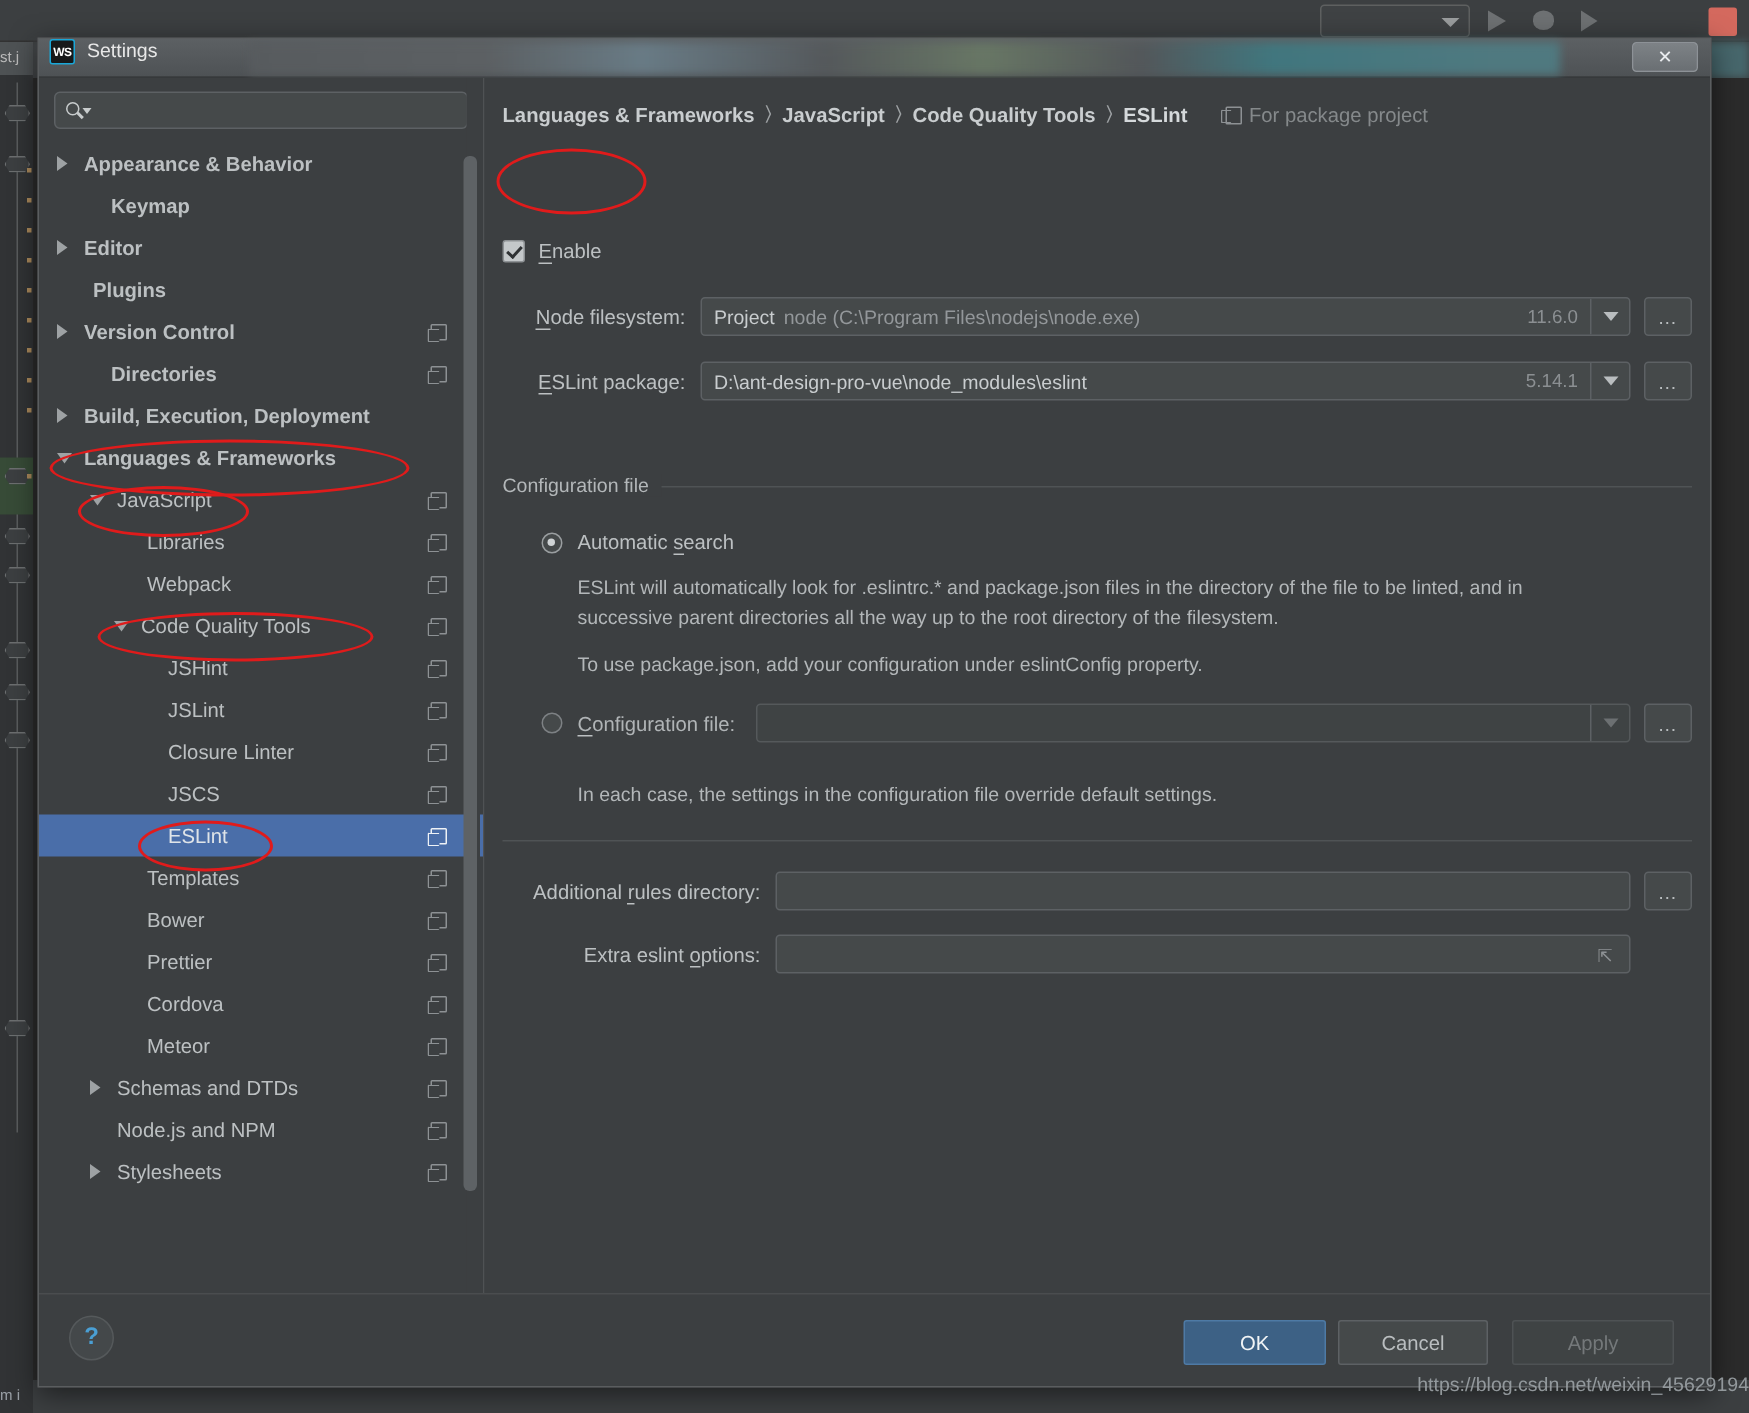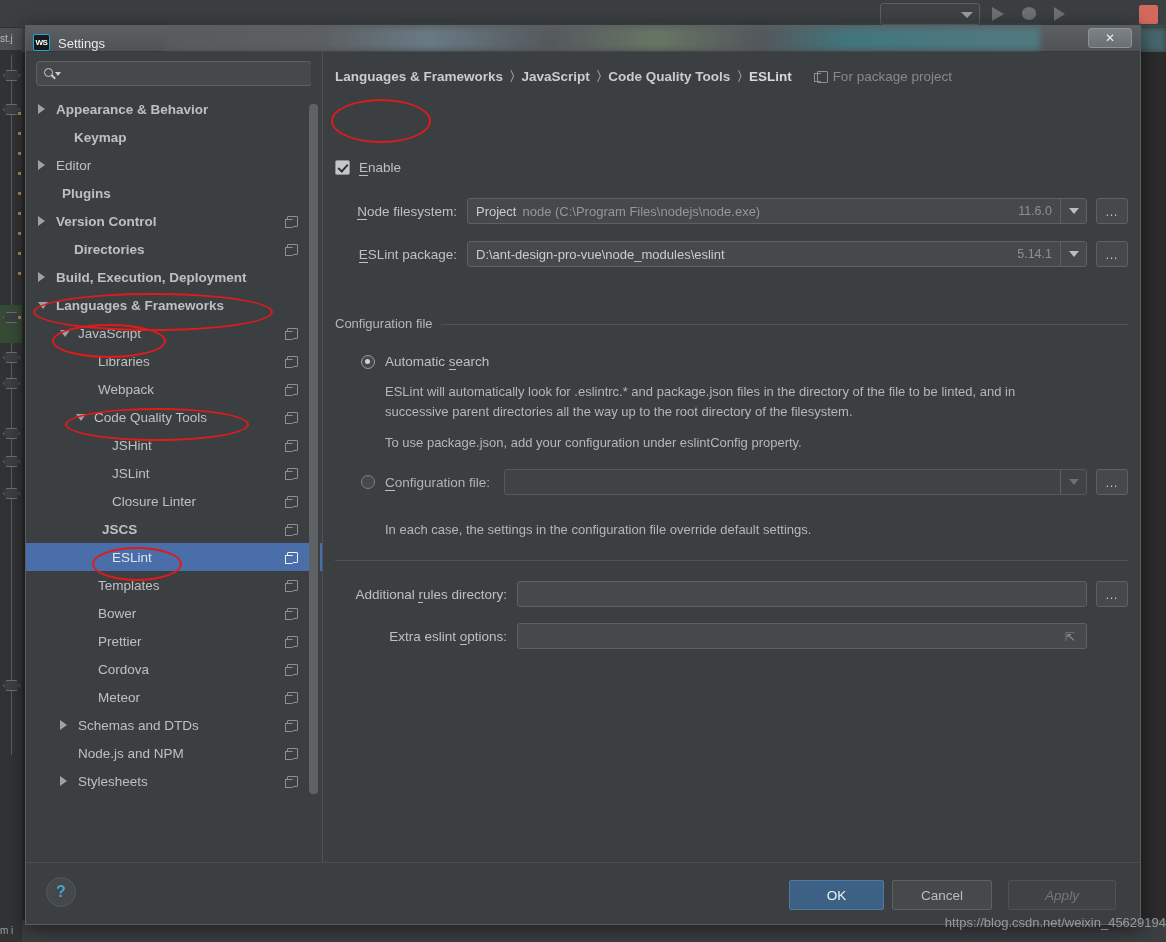--- a/index.html
+++ b/index.html
@@ -97,21 +97,21 @@
   #settings-dialog {
     position: absolute; left: 25px; top: 25px; width: 1116px; height: 900px;
     background: #3c3f41;
     border: 1px solid #5a5d5f;
     box-shadow: 0 4px 18px rgba(0,0,0,.55);
   }
   .titlebar {
     position: relative; height: 26px;
     background: linear-gradient(180deg,#5c6063 0%,#4e5255 100%);
     border-bottom: 1px solid #36393b;
-    display: flex; align-items: flex-end;
+    display: flex; align-items: flex-start;
   }
   .ws-logo {
     width: 17px; height: 17px; margin-left: 7px; border-radius: 2px;
     background: #17191a; border: 1px solid #1aa7d8;
     color: #fff; font-size: 8px; font-weight: bold;
     display: flex; align-items: center; justify-content: center;
     letter-spacing: -.5px;
   }
   .title-text {
     margin-left: 8px; color: #e8e8e8; font-size: 13px;
@@ -344,21 +344,21 @@
   .btn-ok {
     right: 256px; width: 95px; background: #3d6185;
     border: 1px solid #4e7aa5; color: #f0f3f5;
   }
   .btn-cancel {
     right: 148px; width: 100px; background: #45494a;
     border: 1px solid #5d6164; color: #b9bdbf;
   }
   .btn-apply {
     right: 24px; width: 108px; background: #3f4344;
-    border: 1px solid #4e5254; color: #74787a; font-style: italic;
+    border: 1px solid #4e5254; color: #74787a;
   }
   .watermark {
     position: absolute; right: 0px; bottom: 14px;
     color: #9aa0a4; font-size: 13px; opacity: .92;
   }
 
   
   .ellipse {
     position: absolute; border: 2px solid #e01b1b; border-radius: 50%;
     pointer-events: none; z-index: 30;
@@ -435,21 +435,21 @@
       <div class="tree" id="tree">
           <div class="tree-row">
             <span class="arrow closed" style="left: 12px;"></span>
             <span class="tree-label" style="left: 30px; font-weight: bold;">Appearance &amp; Behavior</span>
           </div>
           <div class="tree-row">
             <span class="tree-label" style="left: 48px; font-weight: bold;">Keymap</span>
           </div>
           <div class="tree-row">
             <span class="arrow closed" style="left: 12px;"></span>
-            <span class="tree-label" style="left: 30px; font-weight: normal;">Editor</span>
+            <span class="tree-label" style="left: 30px; font-weight: bold;">Editor</span>
           </div>
           <div class="tree-row">
             <span class="tree-label" style="left: 36px; font-weight: bold;">Plugins</span>
           </div>
           <div class="tree-row">
             <span class="arrow closed" style="left: 12px;"></span>
             <span class="tree-label" style="left: 30px; font-weight: bold;">Version Control</span>
             <span class="copy-icon"></span>
           </div>
           <div class="tree-row">
@@ -488,21 +488,21 @@
           </div>
           <div class="tree-row">
             <span class="tree-label" style="left: 86px;">JSLint</span>
             <span class="copy-icon"></span>
           </div>
           <div class="tree-row">
             <span class="tree-label" style="left: 86px;">Closure Linter</span>
             <span class="copy-icon"></span>
           </div>
           <div class="tree-row">
-            <span class="tree-label" style="left: 76px; font-weight: bold;">JSCS</span>
+            <span class="tree-label" style="left: 86px;">JSCS</span>
             <span class="copy-icon"></span>
           </div>
           <div class="tree-row sel">
             <span class="tree-label" style="left: 86px;">ESLint</span>
             <span class="copy-icon"></span>
           </div>
           <div class="tree-row">
             <span class="tree-label" style="left: 72px;">Templates</span>
             <span class="copy-icon"></span>
           </div>

